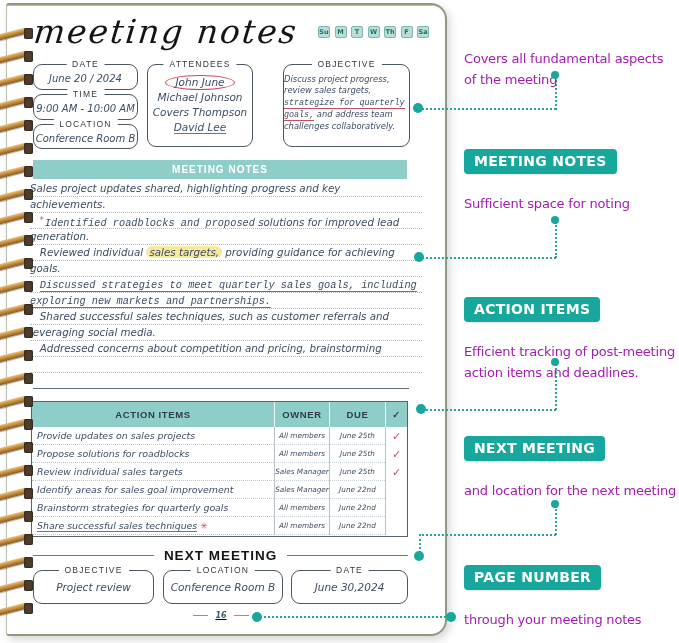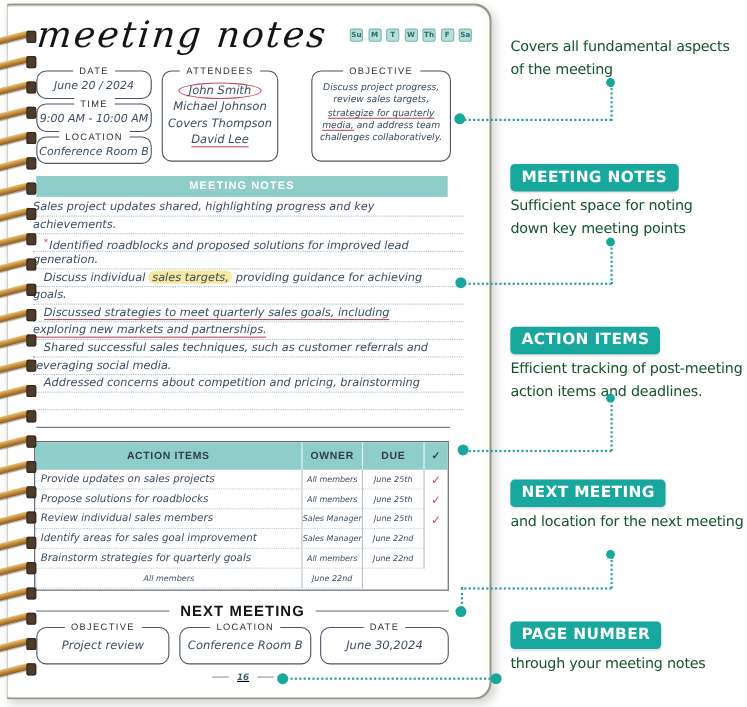--- a/index.html
+++ b/index.html
@@ -55,34 +55,34 @@
   .fbox .legend {
     position:absolute; top:-6px; left:50%; transform:translateX(-50%);
     background:#fff; padding:0 6px; white-space:nowrap;
     font-family:"Liberation Sans", sans-serif;
     font-size:8.5px; letter-spacing:1.2px; color:#30353d;
   }
   .hw { font-family:"DejaVu Sans", sans-serif; font-style:italic; color:#3c4d63; }
   .fval { text-align:center; font-size:10px; padding-top:8px; }
   .att-list { padding-top:10px; text-align:center; }
   .att-line { font-size:10.5px; line-height:15px; }
-  .obj-list { padding-top:9px; text-align:center; }
+  .obj-list { padding-top:9px; }
   .obj-line { font-size:8.4px; line-height:11.3px; }
   
   .banner {
     position:absolute; left:33px; top:160px; width:374px; height:19px; z-index:5;
     background:#8fcec8; color:#ffffff; text-align:center; line-height:19px;
     font-family:"Liberation Sans", sans-serif; font-size:10px; font-weight:600; letter-spacing:1px;
   }
   .notes { position:absolute; left:30px; top:181px; width:392px; z-index:5; }
   .note-line {
     height:16px; line-height:15px; border-bottom:1.2px dotted #a9bcc7;
     font-size:10.3px; white-space:pre; overflow:hidden;
   }
-  .m-redline { border-bottom:1.6px solid #c94b5e; }
+  .m-redline { border-bottom:1.6px solid #c94b5e;font-family:Liberation Mono, monospace; }
   .m-highlight { background:#f6e9a0; border-radius:8px; padding:0 3px; }
   .m-redstar { color:#c94b5e; font-size:8px; vertical-align:3px; margin-right:1px; }
   .m-circle { border:1.5px solid #c94b5e; border-radius:50%; padding:0 9px 1px; }
   .m-underline { border-bottom:1.5px solid #c94b5e; }
   .divider { position:absolute; left:33px; top:388px; width:376px; border-top:1.6px solid #5f6e79; z-index:5; }
   
   .atable {
     position:absolute; left:31px; top:401px; width:377px; height:136px; z-index:5;
     border:1.4px solid #57626c; background:#fff;
   }
@@ -118,22 +118,22 @@
   .pageno .num { font-size:8px; font-weight:bold; color:#35606b; font-style:italic; }
   
   .badge {
     position:absolute; left:464px; z-index:6;
     background:#17a79c; color:#ffffff; border-radius:4px;
     padding:4px 10px 5px; font-family:"DejaVu Sans", sans-serif;
     font-size:14px; font-weight:bold; letter-spacing:.3px; white-space:nowrap;
     box-shadow:0 1px 2px rgba(0,0,0,.12);
   }
   .cdesc {
-    position:absolute; left:464px; z-index:6; color:#14532d;
-    font-size:13px; line-height:21px; letter-spacing:-.2px;
+    position:absolute; left:464px; z-index:6; color:#a21caf;
+    font-size:13px; line-height:21px; letter-spacing:-.2px;margin-top:16px;
   }
   
   .conn-v { position:absolute; border-left:2px dotted #2aa39a; width:0; z-index:4; }
   .conn-h { position:absolute; border-top:2px dotted #2aa39a; height:0; z-index:4; }
   .dot { position:absolute; background:#17a79c; border-radius:50%; z-index:7; }
   .dot.big { width:10px; height:10px; }
   .dot.small { width:8px; height:8px; }
 </style>
 </head>
 <body>
@@ -268,44 +268,44 @@
     <span class="legend">TIME</span>
     <div class="fval hw">9:00 AM - 10:00 AM</div>
   </div>
   <div class="fbox" style="left:33px; top:124px; width:105px; height:25px;">
     <span class="legend">LOCATION</span>
     <div class="fval hw">Conference Room B</div>
   </div>
   <div class="fbox" style="left:147px; top:64px; width:106px; height:83px;">
     <span class="legend">ATTENDEES</span>
     <div class="att-list hw" id="attendees">
-        <div class="att-line"><span class="m-circle">John Smith</span></div>
+        <div class="att-line"><span class="m-circle">John June</span></div>
         <div class="att-line"><span>Michael Johnson</span></div>
         <div class="att-line"><span>Covers Thompson</span></div>
         <div class="att-line"><span class="m-underline">David Lee</span></div>
       </div>
   </div>
   <div class="fbox" style="left:283px; top:64px; width:127px; height:83px;">
     <span class="legend">OBJECTIVE</span>
     <div class="obj-list hw" id="objective">
         <div class="obj-line"><span>Discuss project progress,</span></div>
         <div class="obj-line"><span>review sales targets,</span></div>
         <div class="obj-line"><span class="m-redline">strategize for quarterly</span></div>
-        <div class="obj-line"><span class="m-redline">media,</span><span> and address team</span></div>
+        <div class="obj-line"><span class="m-redline">goals,</span><span> and address team</span></div>
         <div class="obj-line"><span>challenges collaboratively.</span></div>
       </div>
   </div>
 
   <div class="banner">MEETING NOTES</div>
   <div class="notes hw" id="notes">
       <div class="note-line"><span>Sales project updates shared, highlighting progress and key</span></div>
       <div class="note-line"><span>achievements.</span></div>
       <div class="note-line"><span>   </span><span class="m-redstar">*</span><span class="m-redline">Identified roadblocks and proposed</span><span> solutions for improved lead</span></div>
       <div class="note-line"><span>generation.</span></div>
-      <div class="note-line"><span>   Discuss individual </span><span class="m-highlight">sales targets,</span><span> providing guidance for achieving</span></div>
+      <div class="note-line"><span>   Reviewed individual </span><span class="m-highlight">sales targets,</span><span> providing guidance for achieving</span></div>
       <div class="note-line"><span>goals.</span></div>
       <div class="note-line"><span>   </span><span class="m-redline">Discussed strategies to meet quarterly sales goals, including</span></div>
       <div class="note-line"><span class="m-redline">exploring new markets and partnerships.</span></div>
       <div class="note-line"><span>   Shared successful sales techniques, such as customer referrals and</span></div>
       <div class="note-line"><span>leveraging social media.</span></div>
       <div class="note-line"><span>   Addressed concerns about competition and pricing, brainstorming</span></div>
       <div class="note-line"><span></span></div>
     </div>
   <div class="divider"></div>
 
@@ -328,21 +328,21 @@
         <div class="trow">
           <div class="tcell c-item">
             <span>Propose solutions for roadblocks</span>
           </div>
           <div class="tcell c-owner">All members</div>
           <div class="tcell c-due">June 25th</div>
           <div class="tcell c-done">✓</div>
         </div>
         <div class="trow">
           <div class="tcell c-item">
-            <span>Review individual sales members</span>
+            <span>Review individual sales targets</span>
           </div>
           <div class="tcell c-owner">Sales Manager</div>
           <div class="tcell c-due">June 25th</div>
           <div class="tcell c-done">✓</div>
         </div>
         <div class="trow">
           <div class="tcell c-item">
             <span>Identify areas for sales goal improvement</span>
           </div>
           <div class="tcell c-owner">Sales Manager</div>
@@ -351,20 +351,24 @@
         </div>
         <div class="trow">
           <div class="tcell c-item">
             <span>Brainstorm strategies for quarterly goals</span>
           </div>
           <div class="tcell c-owner">All members</div>
           <div class="tcell c-due">June 22nd</div>
           <div class="tcell c-done"></div>
         </div>
         <div class="trow">
+          <div class="tcell c-item">
+            <span class="u-red">Share successful sales techniques</span>
+            <span class="red-star">✳</span>
+          </div>
           <div class="tcell c-owner">All members</div>
           <div class="tcell c-due">June 22nd</div>
           <div class="tcell c-done"></div>
         </div>
       </div>
   </div>
 
   <div class="nm-head">
     <div class="rule"></div>
     <div class="nm-title">NEXT MEETING</div>
@@ -389,21 +393,20 @@
   </div>
 
   <div class="cdesc" style="top:32px;">
     <div>Covers all fundamental aspects</div>
     <div>of the meeting</div>
   </div>
 
   <div class="badge" style="top:149px;">MEETING NOTES</div>
   <div class="cdesc" style="top:177px;">
     <div>Sufficient space for noting</div>
-    <div>down key meeting points</div>
   </div>
 
   <div class="badge" style="top:297px;">ACTION ITEMS</div>
   <div class="cdesc" style="top:325px;">
     <div>Efficient tracking of post-meeting</div>
     <div>action items and deadlines.</div>
   </div>
 
   <div class="badge" style="top:436px;">NEXT MEETING</div>
   <div class="cdesc" style="top:464px;">

